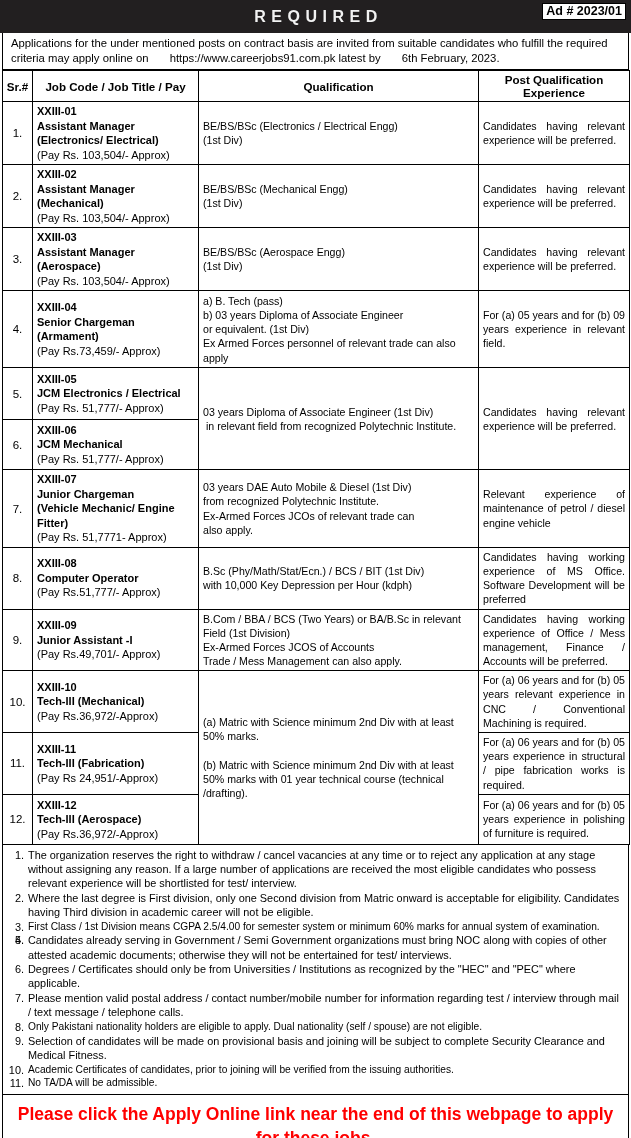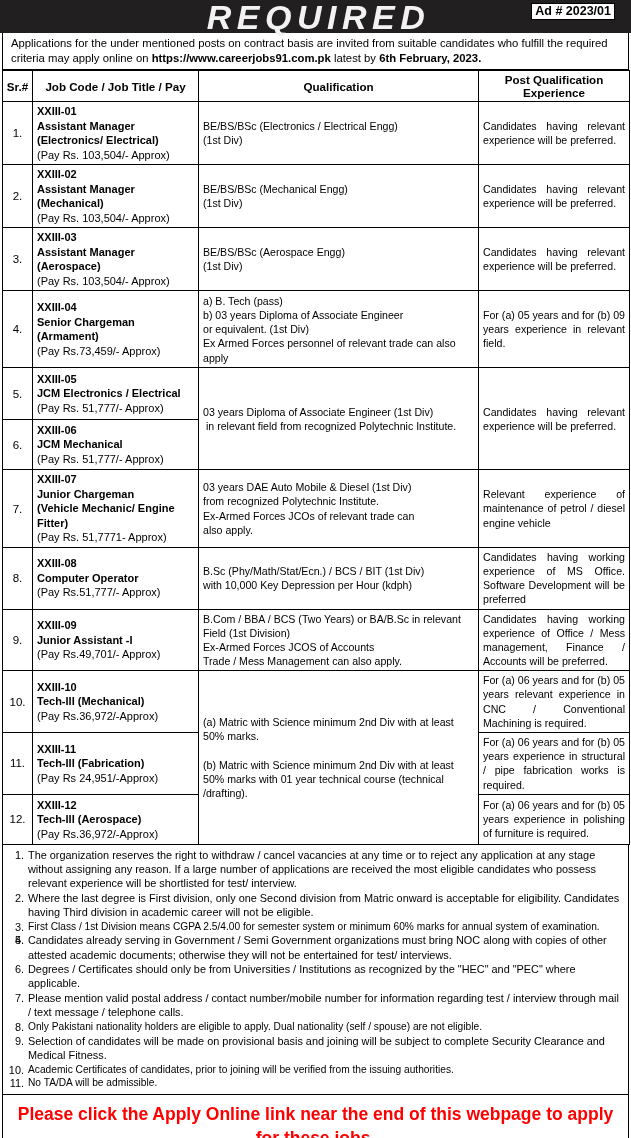--- a/index.html
+++ b/index.html
@@ -24,30 +24,29 @@
   .header-band {
     background: #221f20;
     height: 33px;
     position: relative;
     display: flex;
     align-items: center;
     justify-content: center;
   }
   .header-title {
     color: #f2f2f2;
-    font-size: 34px;
+    font-size: 16px;
     font-weight: bold;
     letter-spacing: 5.5px;
     line-height: 1;
     padding-left: 6px;
-    font-style: italic;
   }
   .ad-number {
     position: absolute;
-    right: 16px;
+    right: 5px;
     top: 3px;
     background: #ffffff;
     color: #000;
     font-size: 12.5px;
     font-weight: bold;
     padding: 1px 3px 1px 3px;
     border: 1px solid #000;
     line-height: 1.05;
     white-space: nowrap;
   }
@@ -59,21 +58,21 @@
     margin: 0 2px 0 2px;
     padding: 3px 6px 3px 8px;
     box-sizing: border-box;
     width: 627px;
   }
   .intro-text {
     font-size: 11.3px;
     line-height: 1.33;
     text-align: left;
   }
-  .intro-text b { font-weight: bold; }
+  .intro-text b { font-weight: normal; margin-left: 18px; }
 
   
   .tbl-wrap {
     margin: 0 2px;
     width: 627px;
   }
   table.jobs {
     border-collapse: collapse;
     width: 627px;
     table-layout: fixed;

